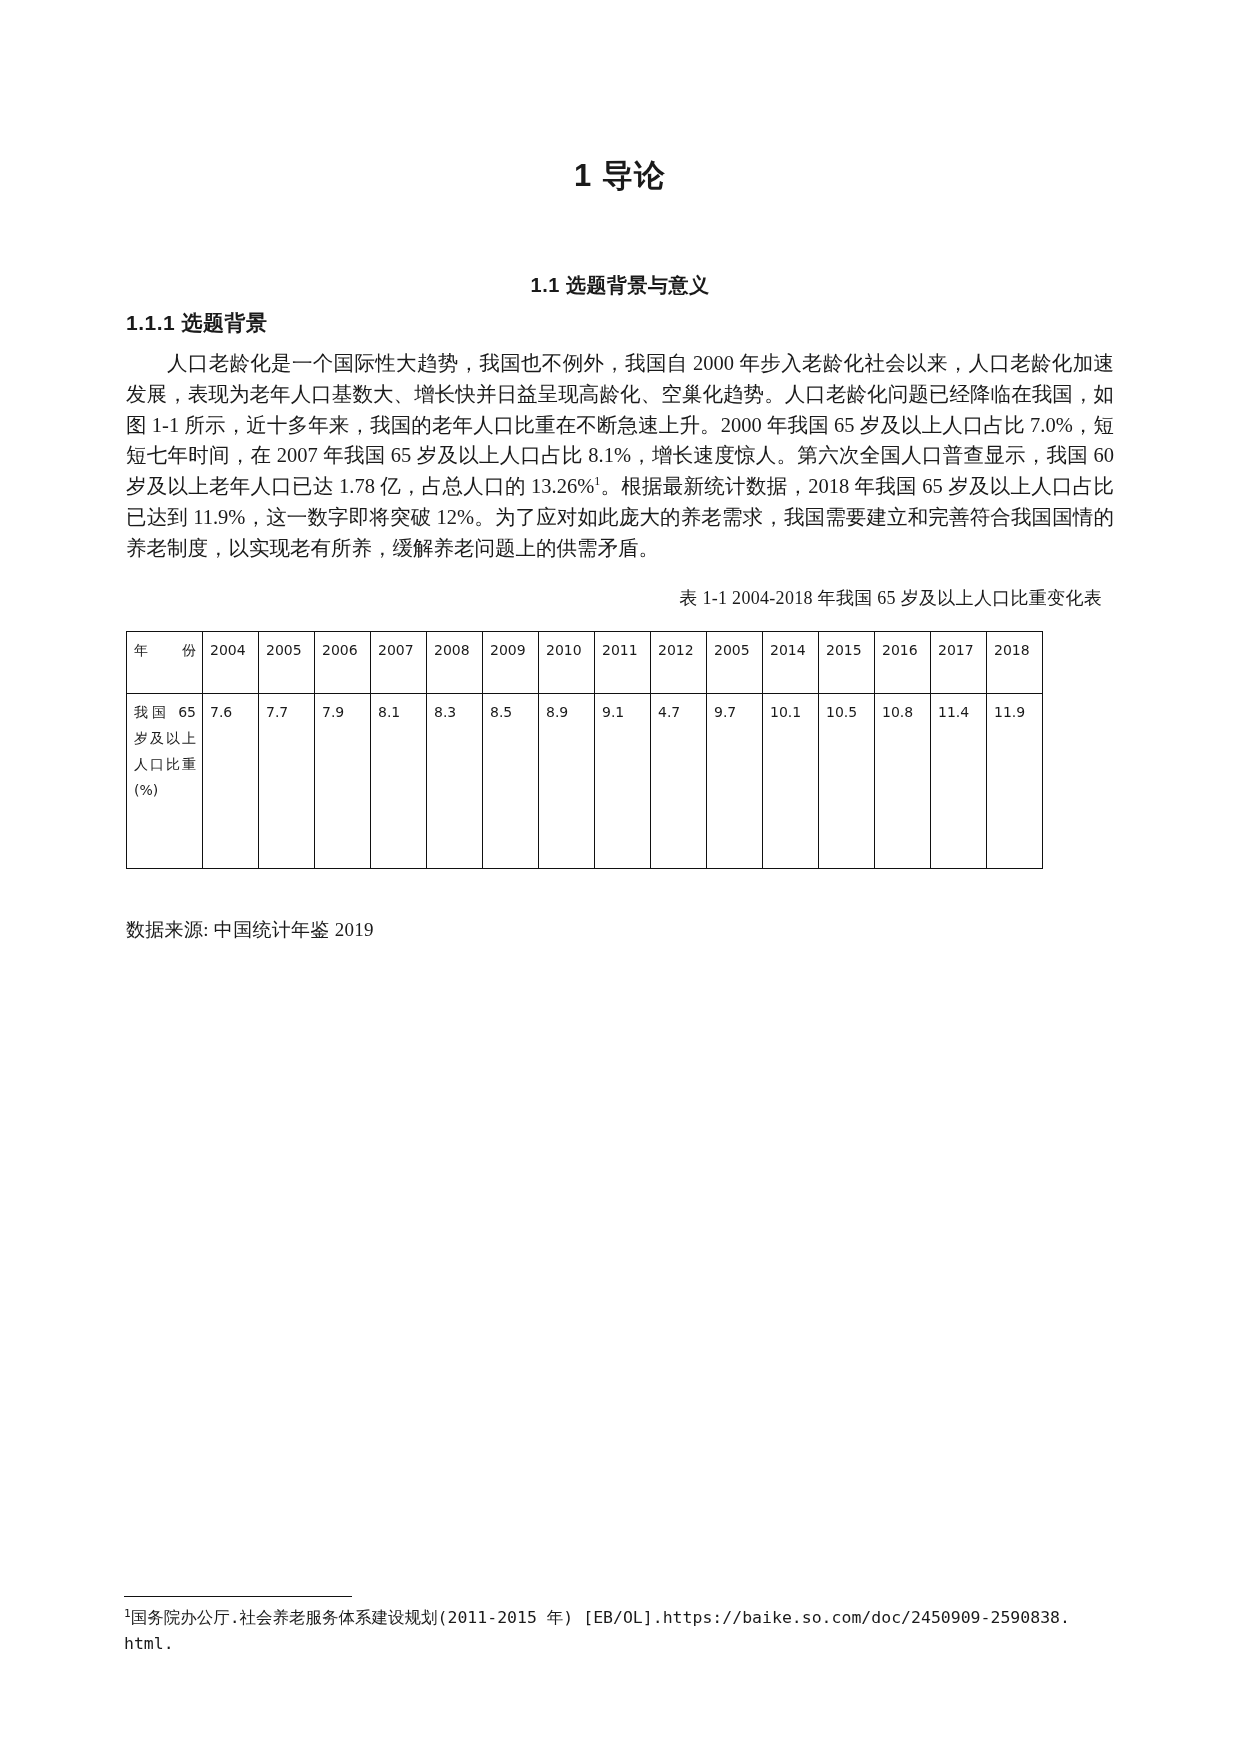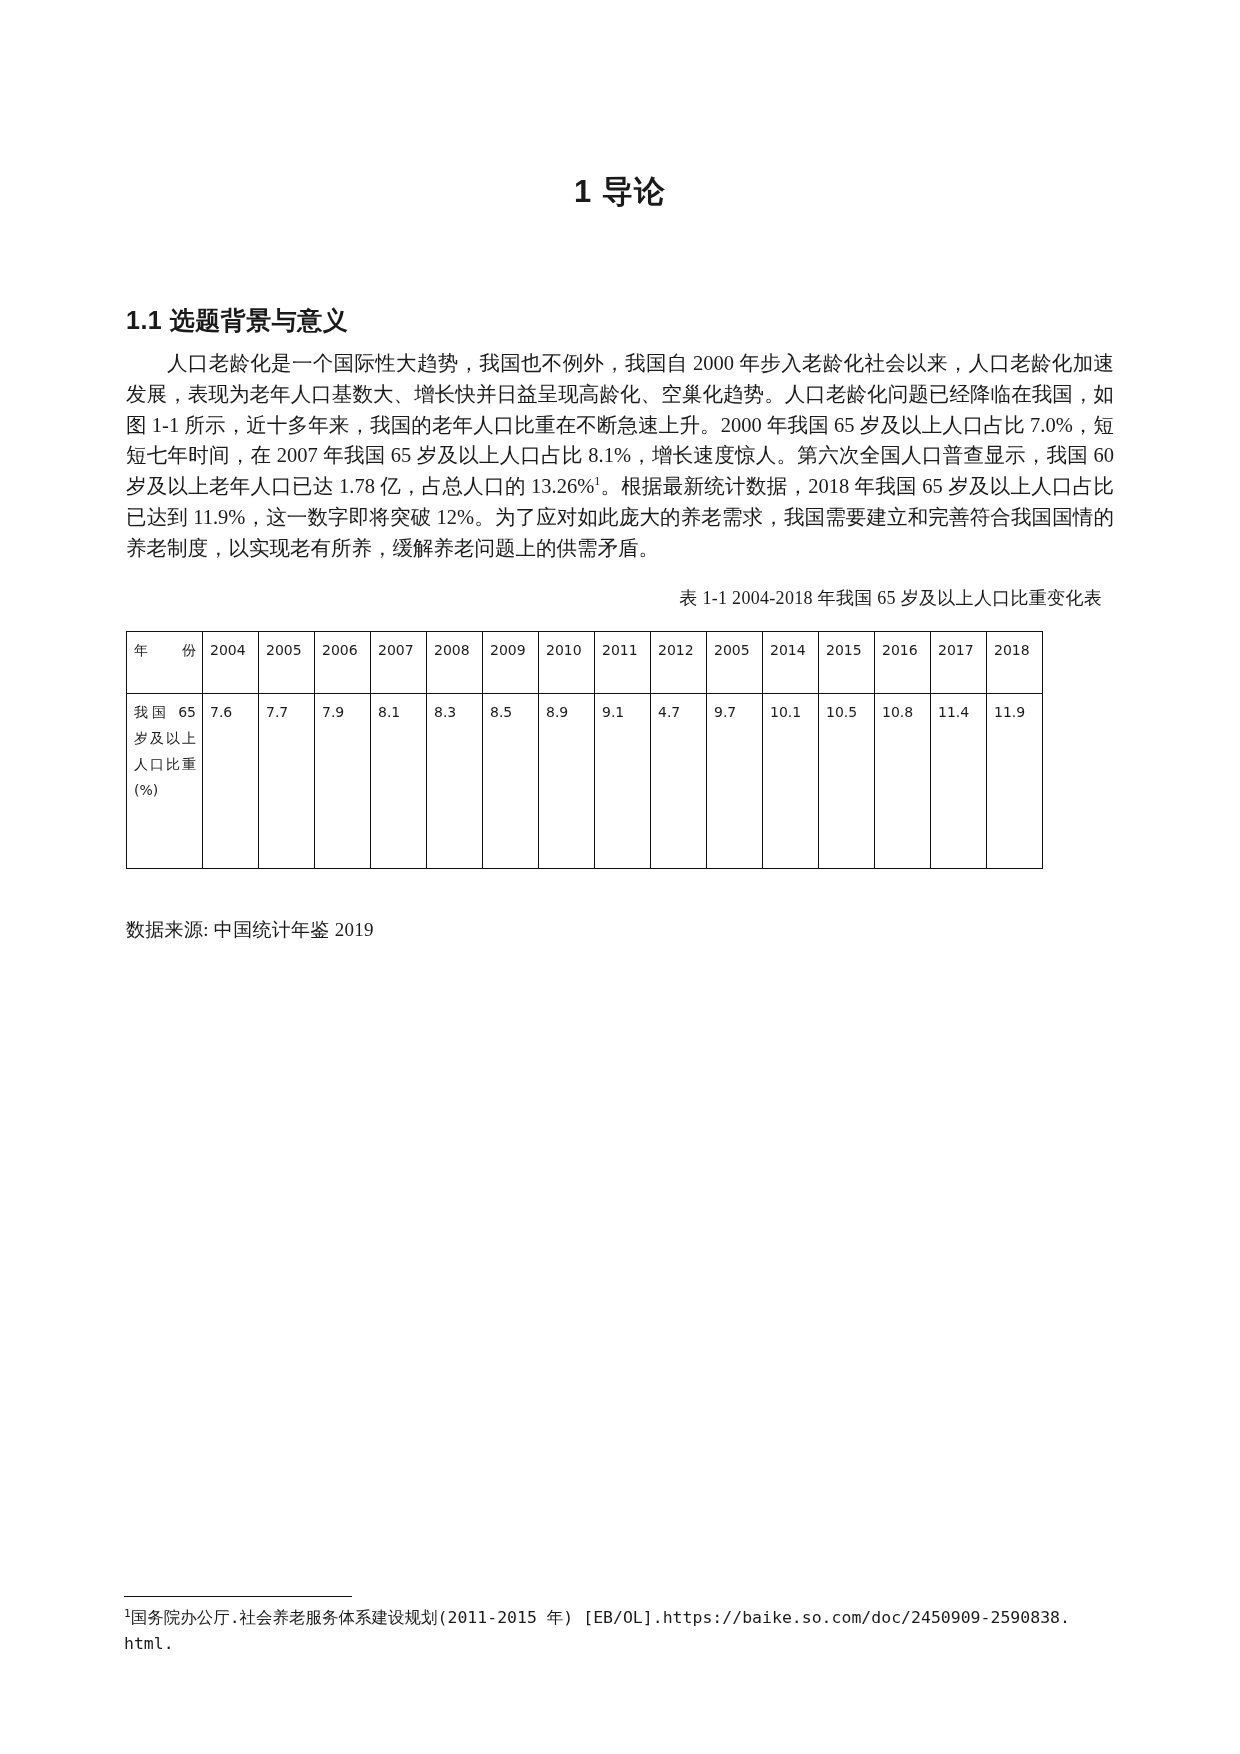--- a/index.html
+++ b/index.html
@@ -31,33 +31,34 @@
     top: 0;
     width: 988px;
   }
 
   
   .chapter-title {
     text-align: center;
     font-size: 31px;
     font-weight: bold;
     letter-spacing: 1px;
-    margin: 16px;
+    margin: 0;
     padding-top: 155px;
     font-family: "Liberation Sans", "DejaVu Sans", sans-serif;
   }
 
   
   .h2 {
-    font-size: 25px;
+    font-size: 20px;
     font-weight: bold;
     margin: 0;
     padding-top: 75px;
     letter-spacing: 0.5px;
     font-family: "Liberation Sans", "DejaVu Sans", sans-serif;
+    text-align: center;
   }
   .h3 {
     font-size: 21px;
     font-weight: bold;
     margin: 0;
     padding-top: 10px;
     letter-spacing: 0.5px;
     font-family: "Liberation Sans", "DejaVu Sans", sans-serif;
   }
 
@@ -166,20 +167,21 @@
 <body>
 
 <div class="page">
 
   <div class="content">
 
     <h1 class="chapter-title">1  导论</h1>
 
     <h2 class="h2">1.1  选题背景与意义</h2>
 
+    <h3 class="h3">1.1.1  选题背景</h3>
 
     <p class="body-para"><span>人口老龄化是一个国际性大趋势，我国也不例外，我国自 2000 年步入老龄化社会以来，人口老龄化加速发展，表现为老年人口基数大、增长快并日益呈现高龄化、空巢化趋势。人口老龄化问题已经降临在我国，如图 1-1 所示，近十多年来，我国的老年人口比重在不断急速上升。2000 年我国 65 岁及以上人口占比 7.0%，短短七年时间，在 2007 年我国 65 岁及以上人口占比 8.1%，增长速度惊人。第六次全国人口普查显示，我国 60 岁及以上老年人口已达 1.78 亿，占总人口的 13.26%</span><span class="fn-ref">1</span><span>。根据最新统计数据，2018 年我国 65 岁及以上人口占比已达到 11.9%，这一数字即将突破 12%。为了应对如此庞大的养老需求，我国需要建立和完善符合我国国情的养老制度，以实现老有所养，缓解养老问题上的供需矛盾。</span></p>
 
     <p class="table-caption">表 1-1  2004-2018 年我国 65 岁及以上人口比重变化表</p>
 
     <div class="data-table-wrap">
       <table class="data-table">
         <tbody>
           <tr class="head-row">
             <td class="label-cell">年份</td>

